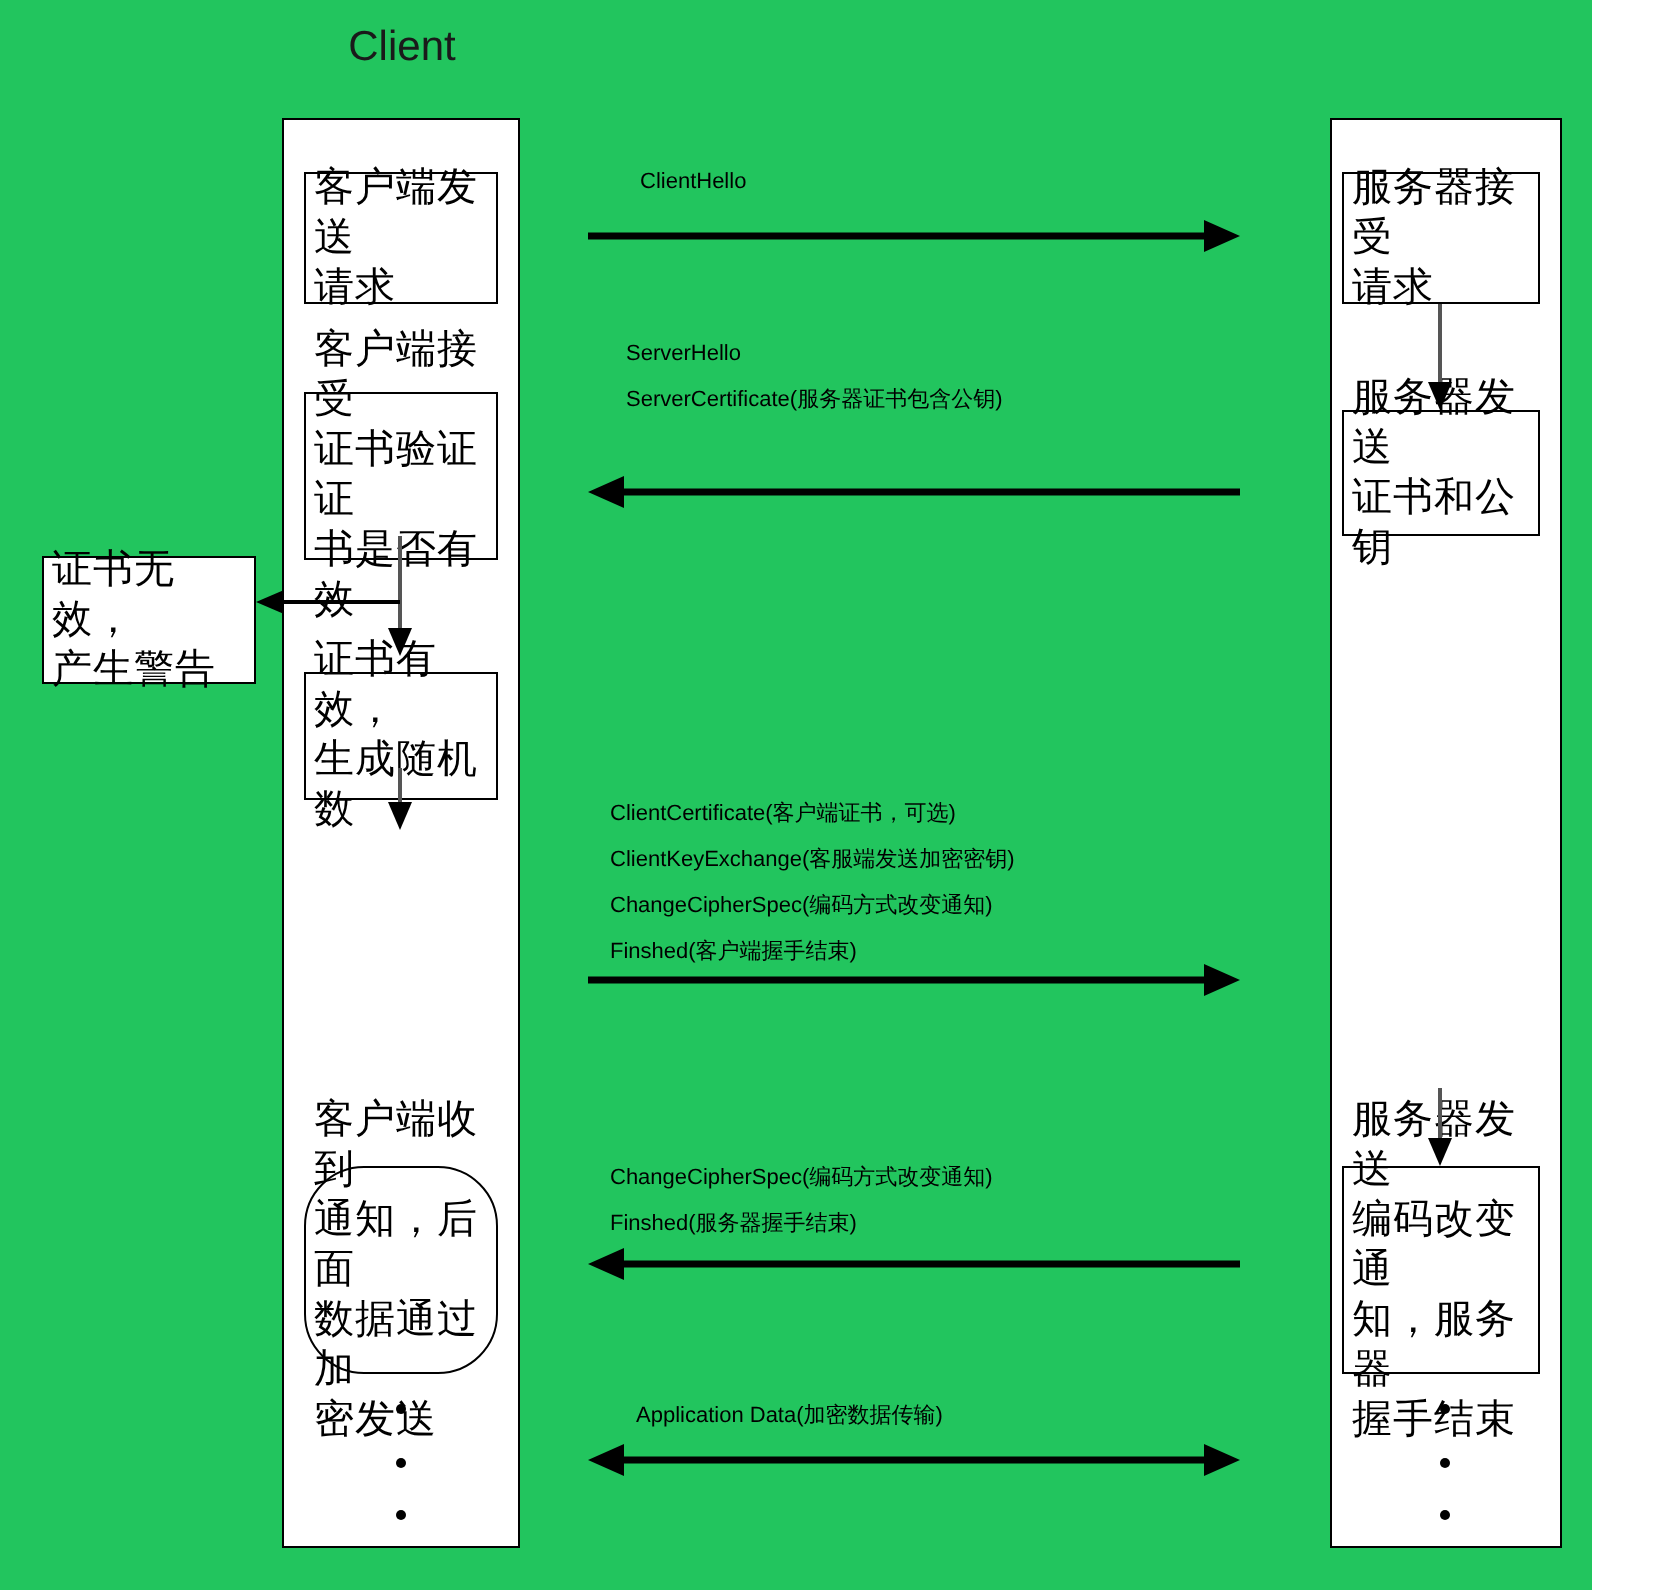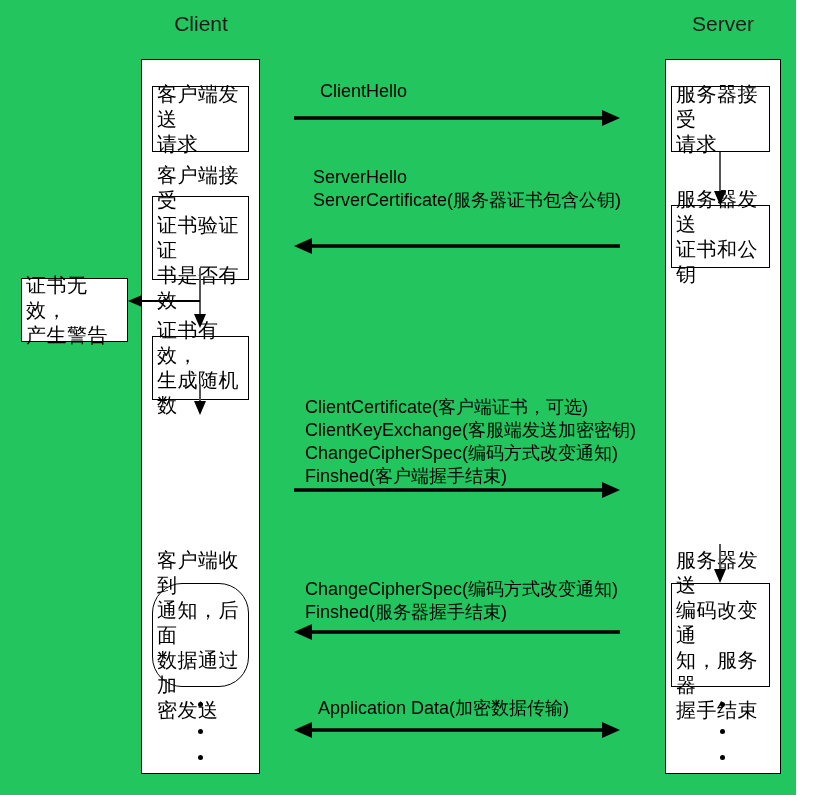--- a/index.html
+++ b/index.html
@@ -53,21 +53,21 @@
     line-height: 25px;
     letter-spacing: 0.5px;
     text-align: left;
     color: #000000;
     width: 100%;
   }
 
   
   .msg-labels {
     position: absolute;
-    font-size: 18px;
+    font-size: 11px;
     line-height: 23px;
     color: #000000;
     white-space: nowrap;
   }
   .msg-labels .line {
     display: block;
   }
 
   
   .arrow-svg {
@@ -90,21 +90,20 @@
     background: #000000;
   }
 </style>
 </head>
 <body>
 
 <div id="canvas">
 
   <div class="lane-title" style="left:141px; top:12px; width:120px;">Client</div>
 
-  <div class="lane-title" style="left:663px; top:12px; width:120px;">Server</div>
 
   <div class="lifeline" style="left:141px; top:59px; width:119px; height:715px;"></div>
 
   <div class="lifeline" style="left:665px; top:59px; width:116px; height:715px;"></div>
 
   <div class="pbox" style="left:152px; top:86px; width:97px; height:66px;">
     <span class="ptext">
       <span>客户端发送</span><br>
       <span>请求</span>
     </span>

